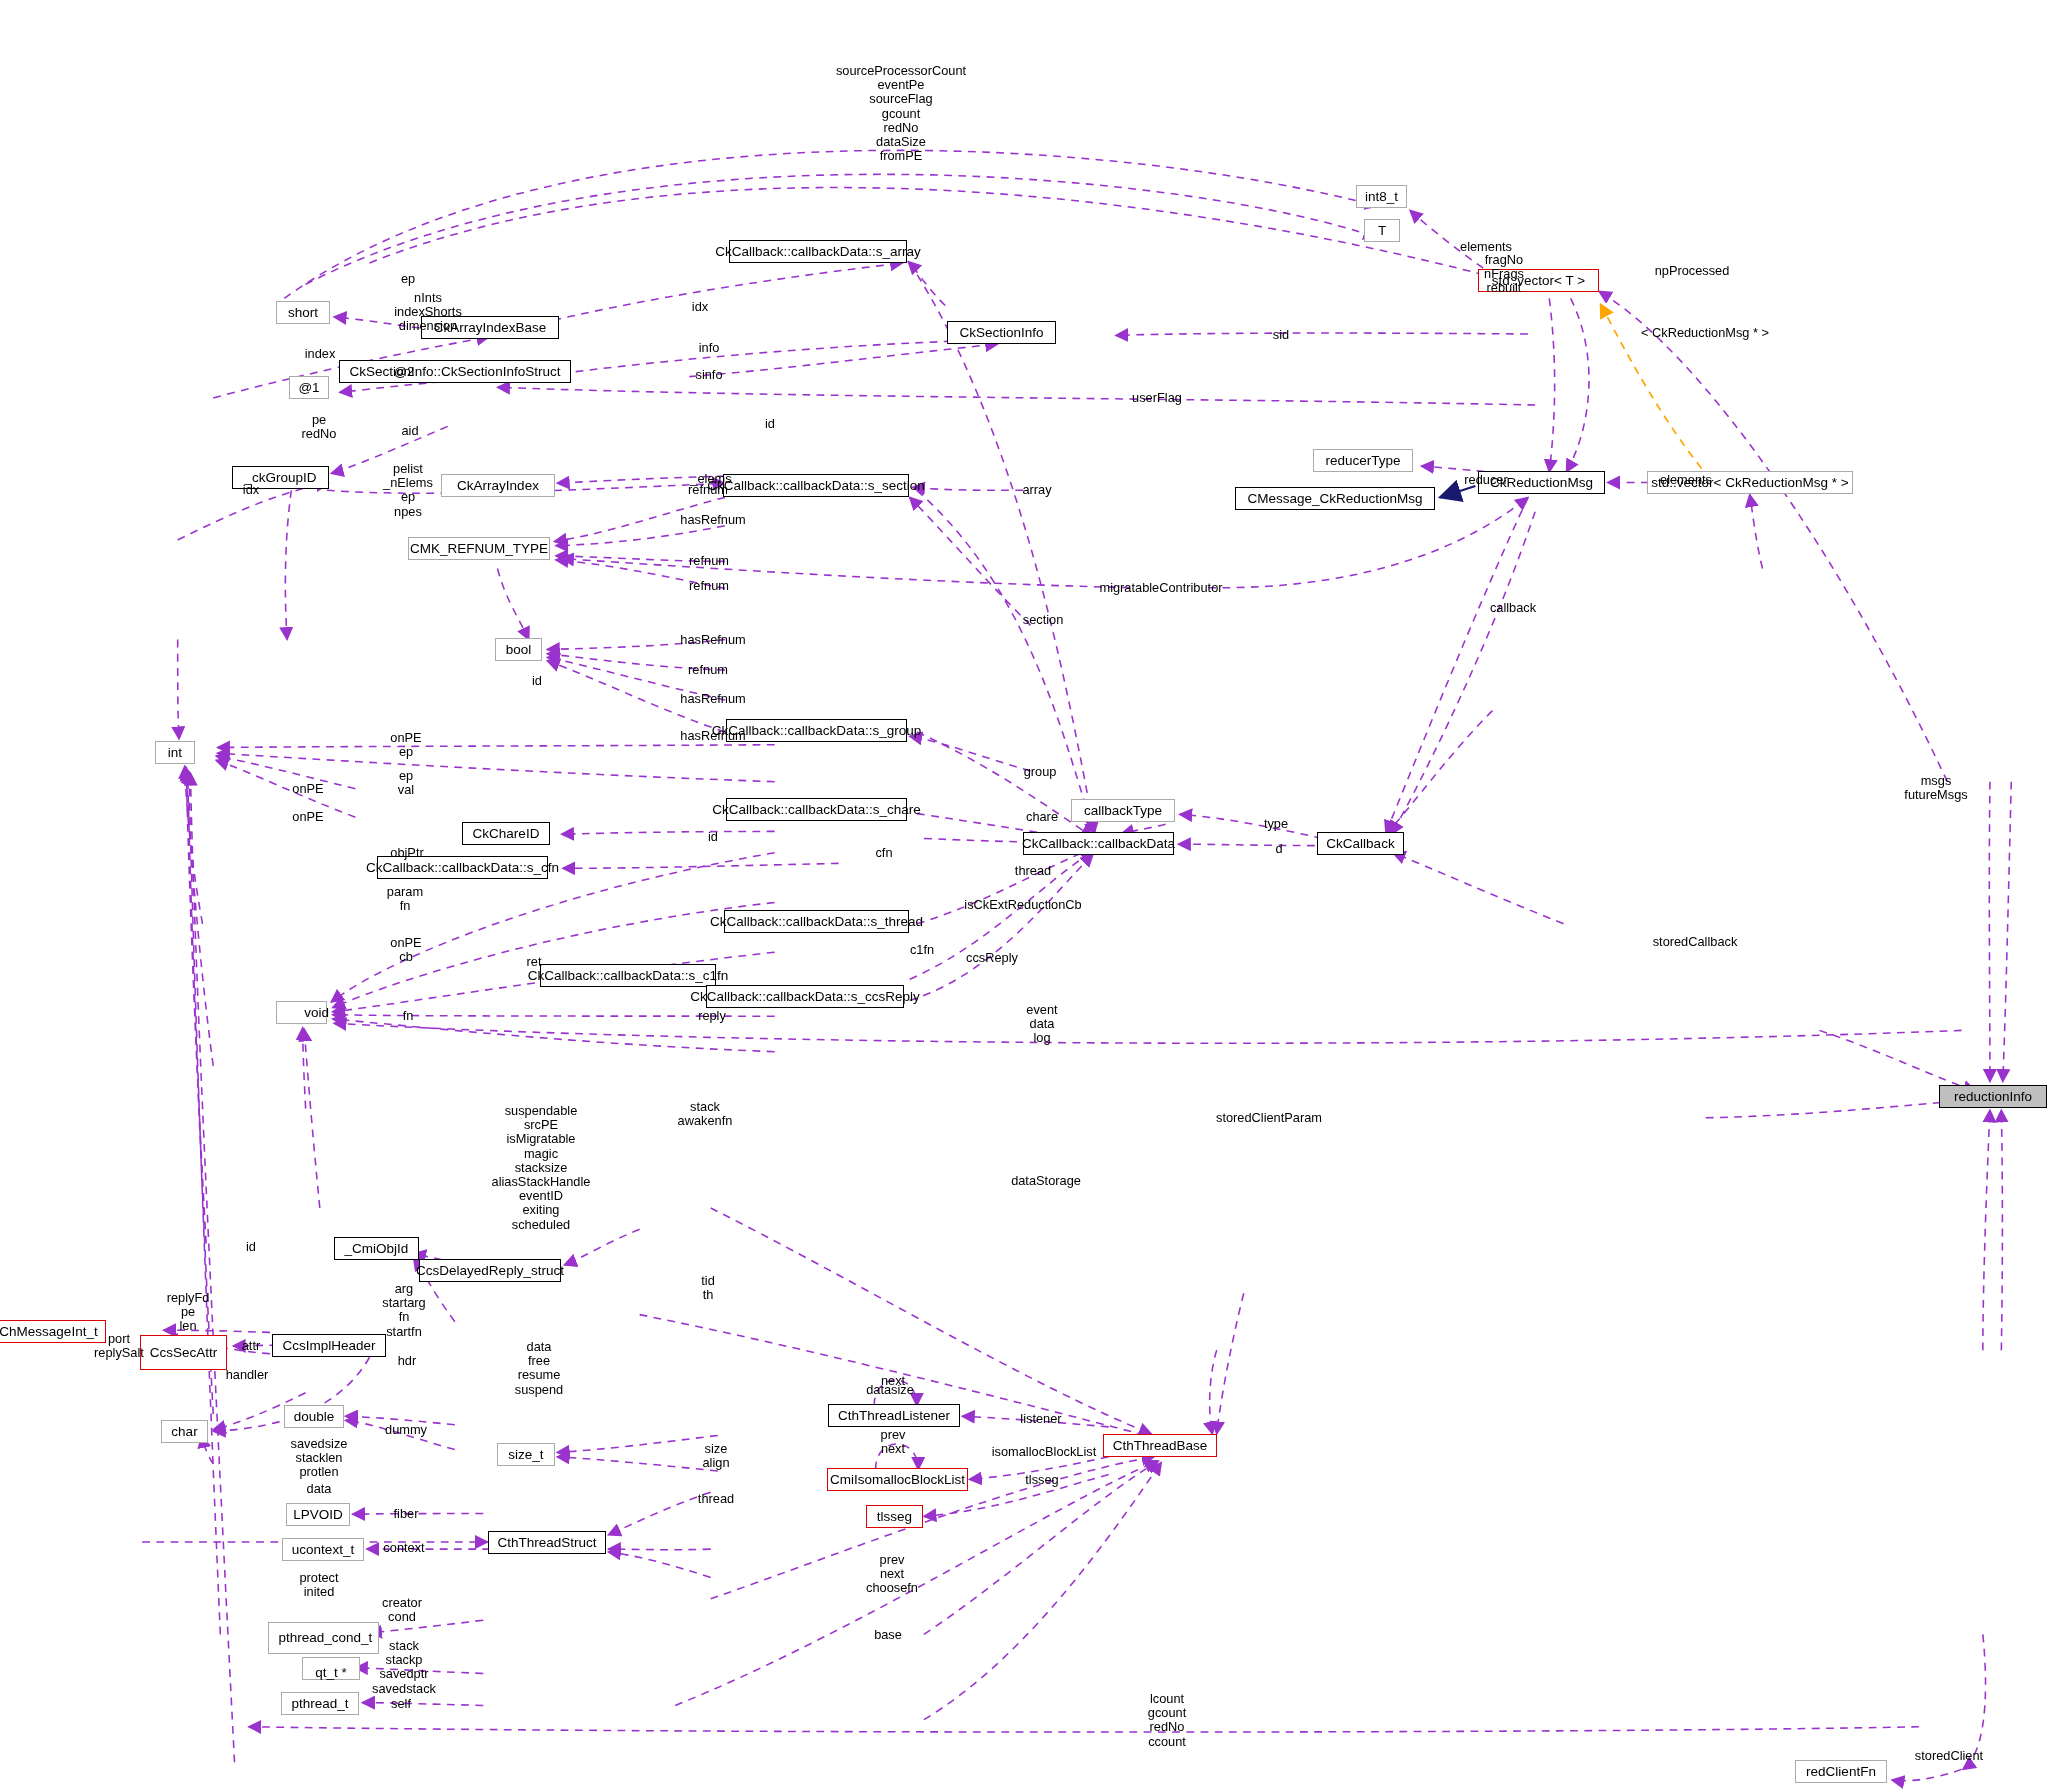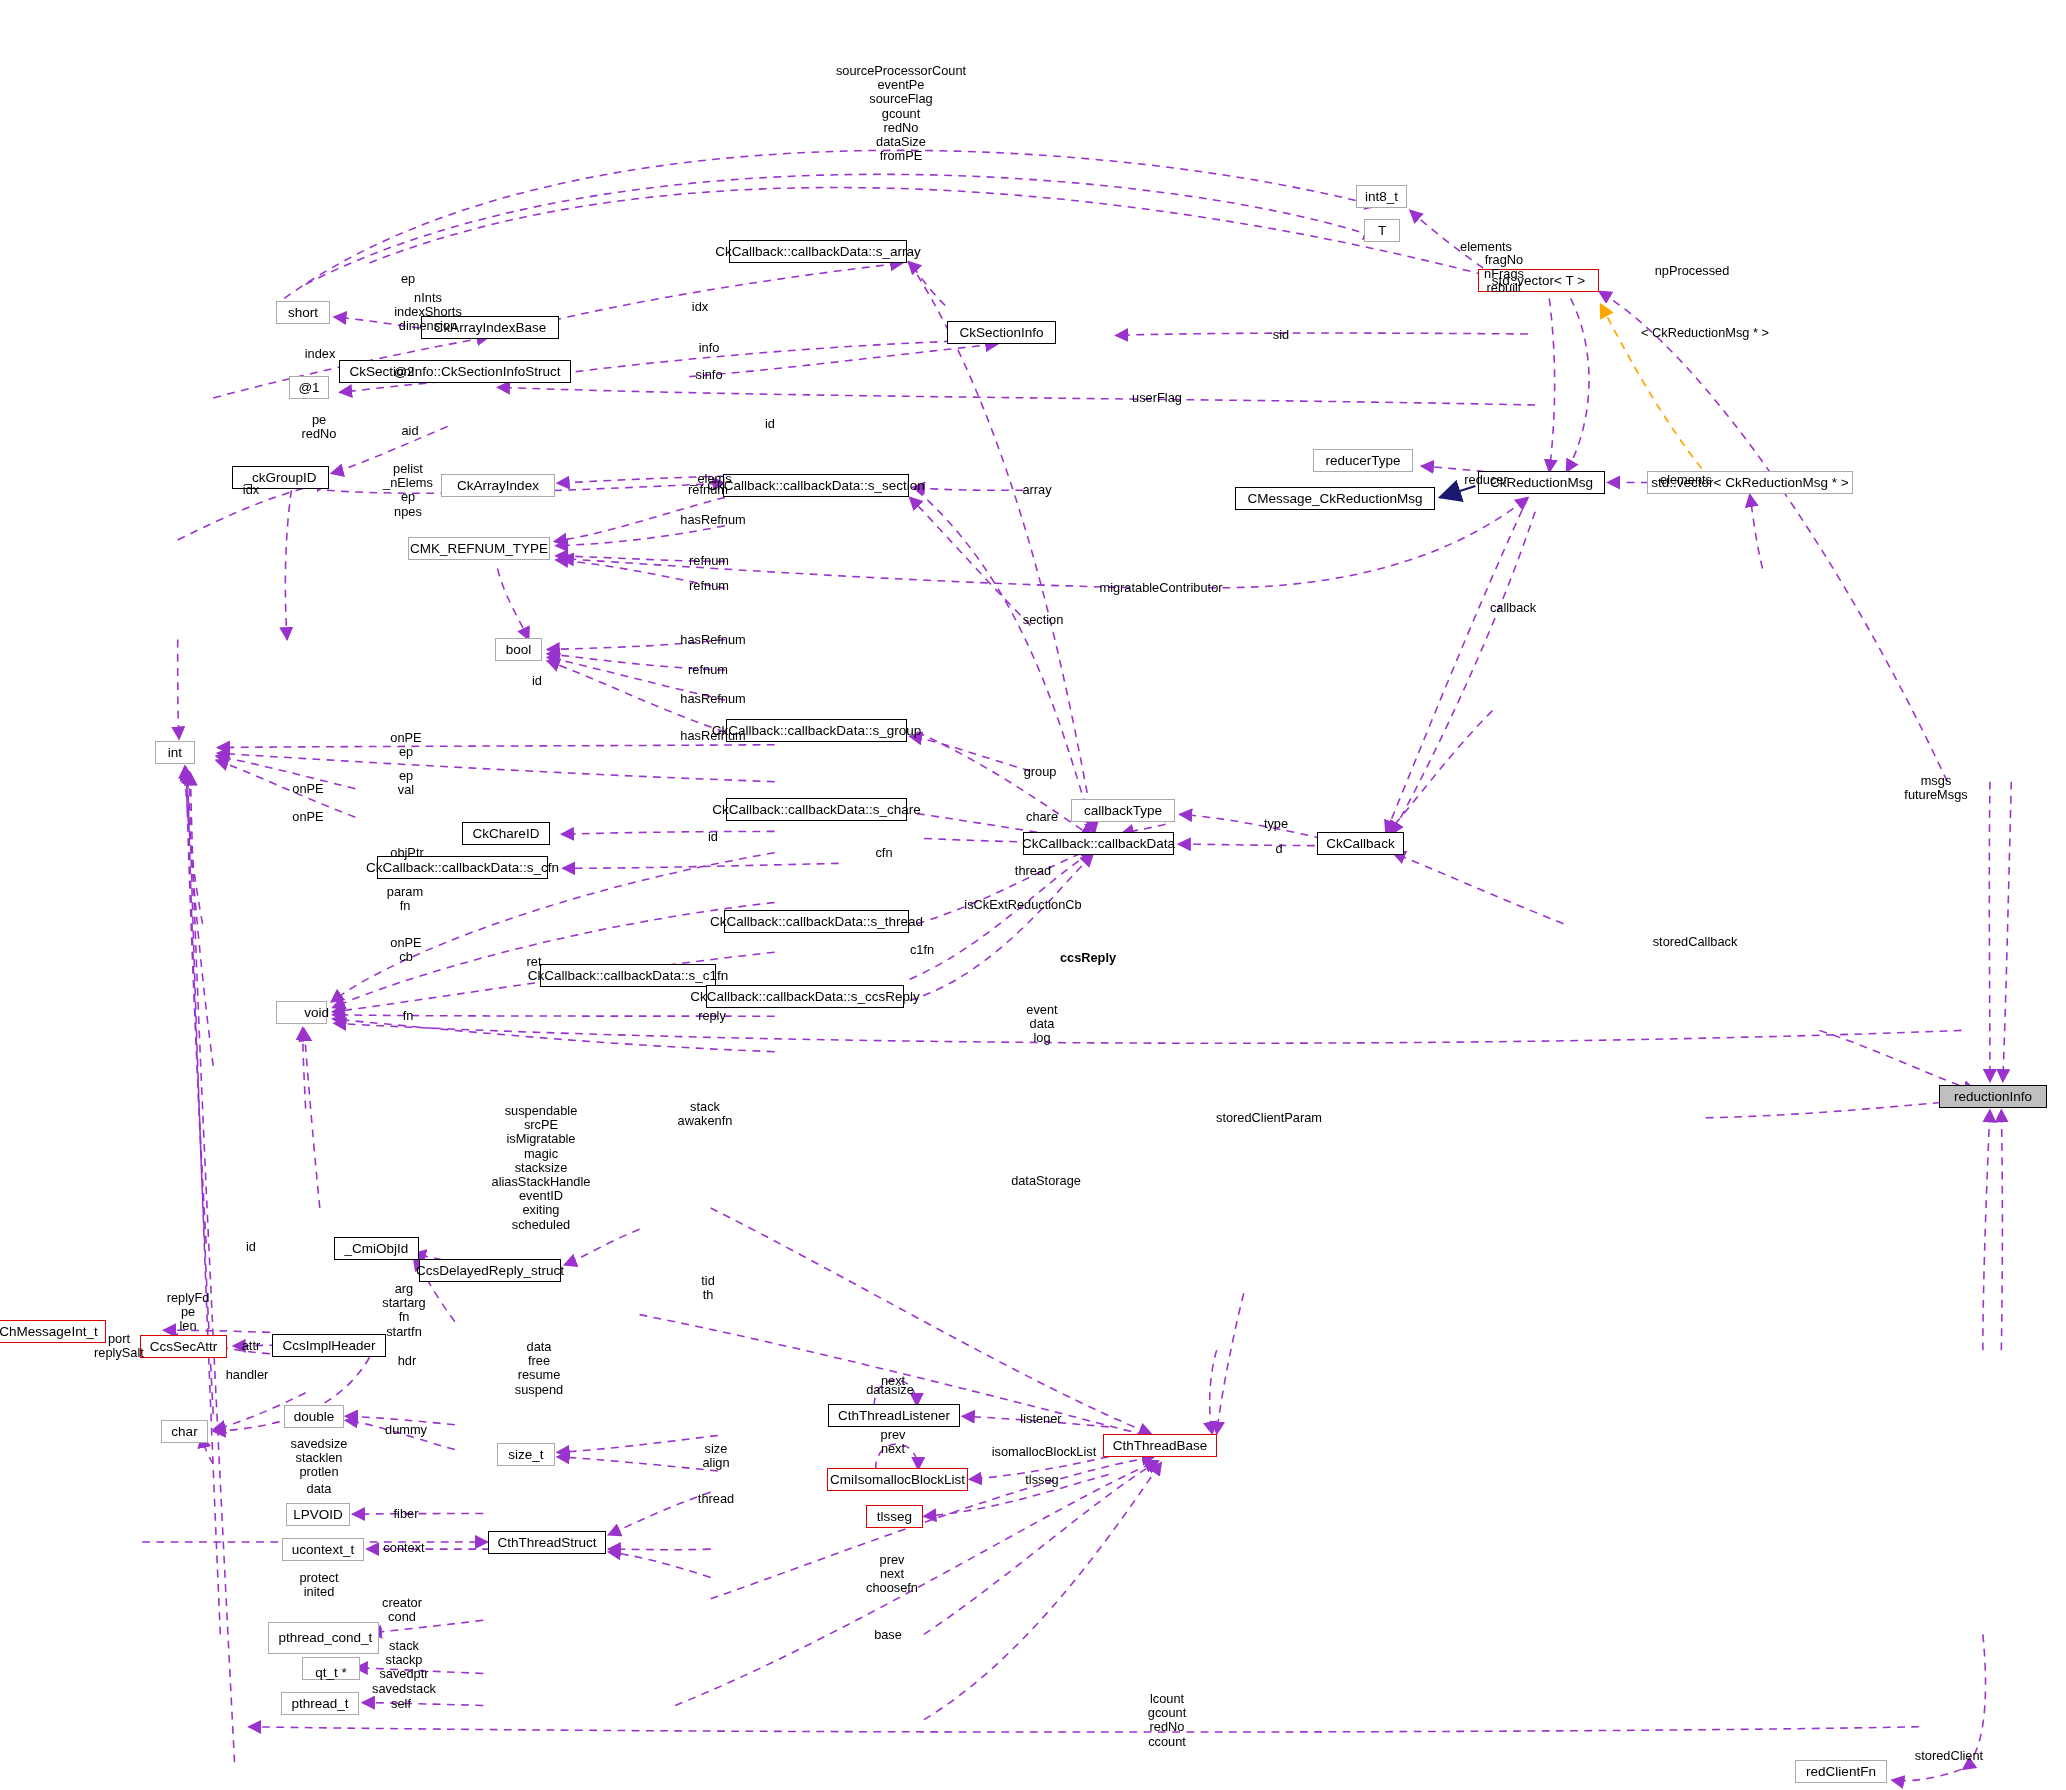--- a/index.html
+++ b/index.html
@@ -338,21 +338,21 @@
       </div>
       <div class="node bold" style="left: 334px; top: 1237px; width: 85px; height: 23px;">
         <span>_CmiObjId</span>
       </div>
       <div class="node bold" style="left: 419px; top: 1259px; width: 142px; height: 23px;">
         <span>CcsDelayedReply_struct</span>
       </div>
       <div class="node redbox" style="left: -8.5px; top: 1320px; width: 114px; height: 23px;">
         <span>ChMessageInt_t</span>
       </div>
-      <div class="node redbox" style="left: 140px; top: 1335px; width: 87px; height: 23px;">
+      <div class="node redbox" style="left: 140px; top: 1335px; width: 87px; height: 35px;">
         <span>CcsSecAttr</span>
       </div>
       <div class="node bold" style="left: 272px; top: 1334px; width: 114px; height: 23px;">
         <span>CcsImplHeader</span>
       </div>
       <div class="node" style="left: 161px; top: 1420px; width: 47px; height: 23px;">
         <span>char</span>
       </div>
       <div class="node" style="left: 284px; top: 1405px; width: 60px; height: 23px;">
         <span>double</span>
@@ -458,21 +458,21 @@
       <div class="edge-label" style="left: 713px; top: 837px;">id</div>
       <div class="edge-label" style="left: 884px; top: 853px;">cfn</div>
       <div class="edge-label" style="left: 1033px; top: 871px;">thread</div>
       <div class="edge-label" style="left: 405px; top: 899px;">param
 fn</div>
       <div class="edge-label" style="left: 1023px; top: 905px;">isCkExtReductionCb</div>
       <div class="edge-label" style="left: 406px; top: 950px;">onPE
 cb</div>
       <div class="edge-label" style="left: 534px; top: 962px;">ret</div>
       <div class="edge-label" style="left: 922px; top: 950px;">c1fn</div>
-      <div class="edge-label" style="left: 1088px; top: 958px; font-weight: bold;">ccsReply</div>
+      <div class="edge-label" style="left: 992px; top: 958px;">ccsReply</div>
       <div class="edge-label" style="left: 1695px; top: 942px;">storedCallback</div>
       <div class="edge-label" style="left: 408px; top: 1016px;">fn</div>
       <div class="edge-label" style="left: 712px; top: 1016px;">reply</div>
       <div class="edge-label" style="left: 1042px; top: 1024px;">event
 data
 log</div>
       <div class="edge-label" style="left: 1936px; top: 788px;">msgs
 futureMsgs</div>
       <div class="edge-label" style="left: 705px; top: 1114px;">stack
 awakenfn</div>

